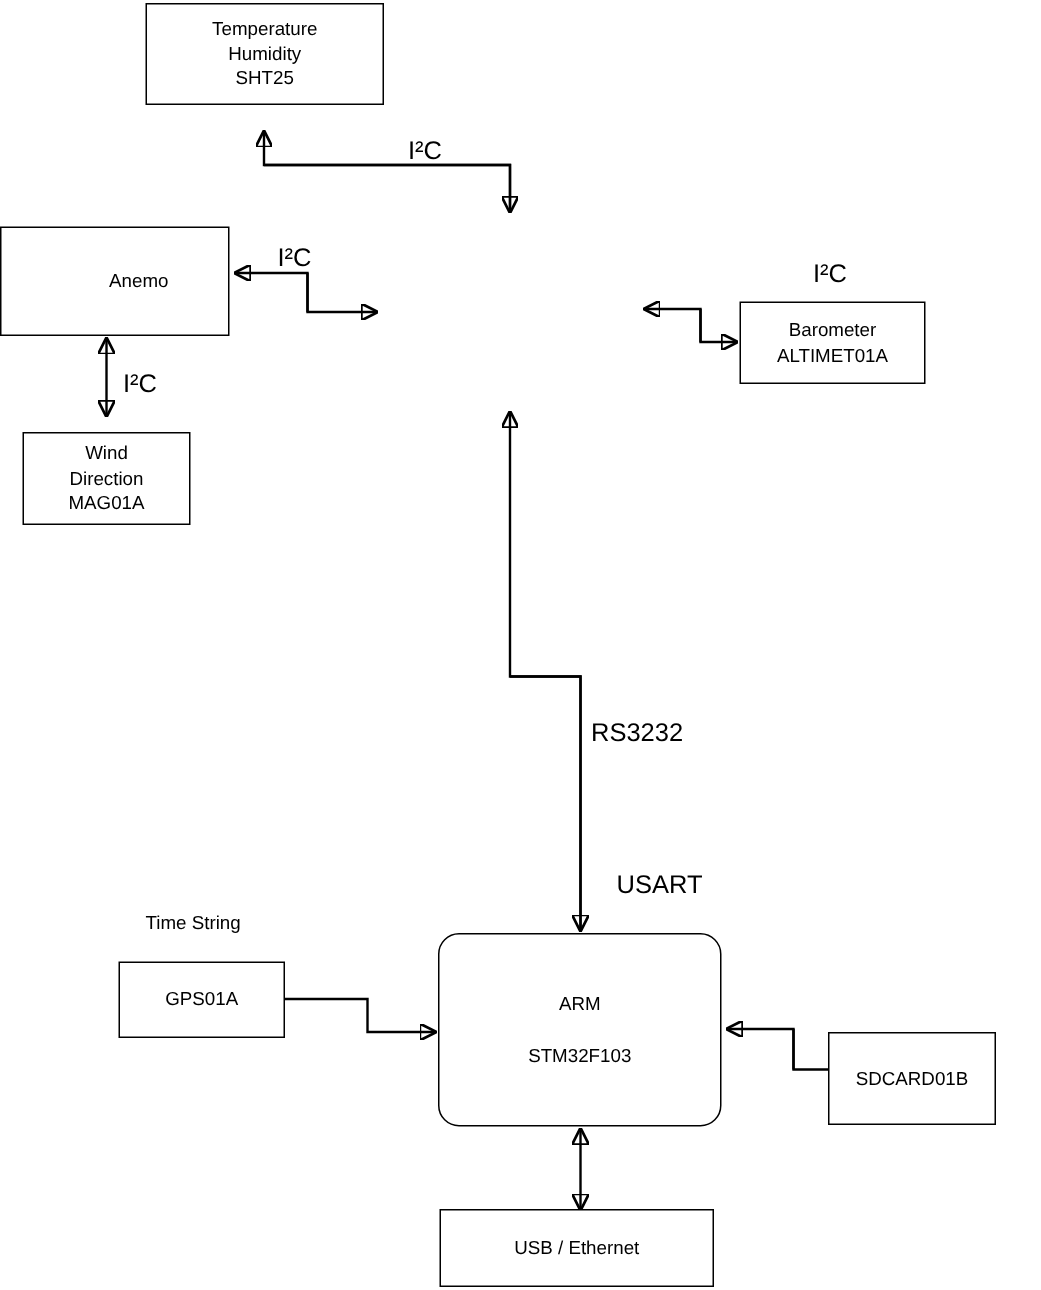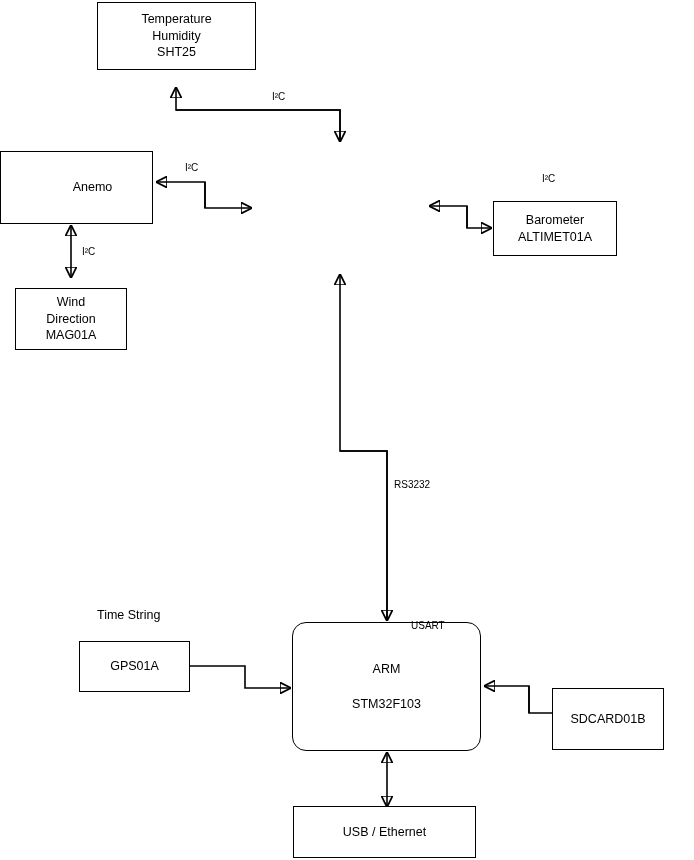--- a/index.html
+++ b/index.html
@@ -34,21 +34,21 @@
   }
   .node .line {
     display: block;
     white-space: nowrap;
   }
   .node.tall-gap .line + .line {
     margin-top: 18px;
   }
   .edge-label {
     position: absolute;
-    font-size: 10px;
+    font-size: 17px;
     color: #000000;
     white-space: nowrap;
     z-index: 4;
     background: transparent;
   }
   .free-label {
     position: absolute;
     font-size: 12.5px;
     color: #000000;
     white-space: nowrap;
@@ -145,17 +145,17 @@
   <div class="edge-label" style="left:272px; top:91px;">I²C</div>
 
   <div class="edge-label" style="left:185px; top:162px;">I²C</div>
 
   <div class="edge-label" style="left:82px; top:246px;">I²C</div>
 
   <div class="edge-label" style="left:542px; top:173px;">I²C</div>
 
   <div class="edge-label" style="left:394px; top:479px;">RS3232</div>
 
-  <div class="edge-label" style="left:411px; top:620px;">USART</div>
+  <div class="edge-label" style="left:411px; top:580px;">USART</div>
 
   <div class="free-label" style="left:97px; top:608px;">Time String</div>
 
 </div>
 
 </body></html>

